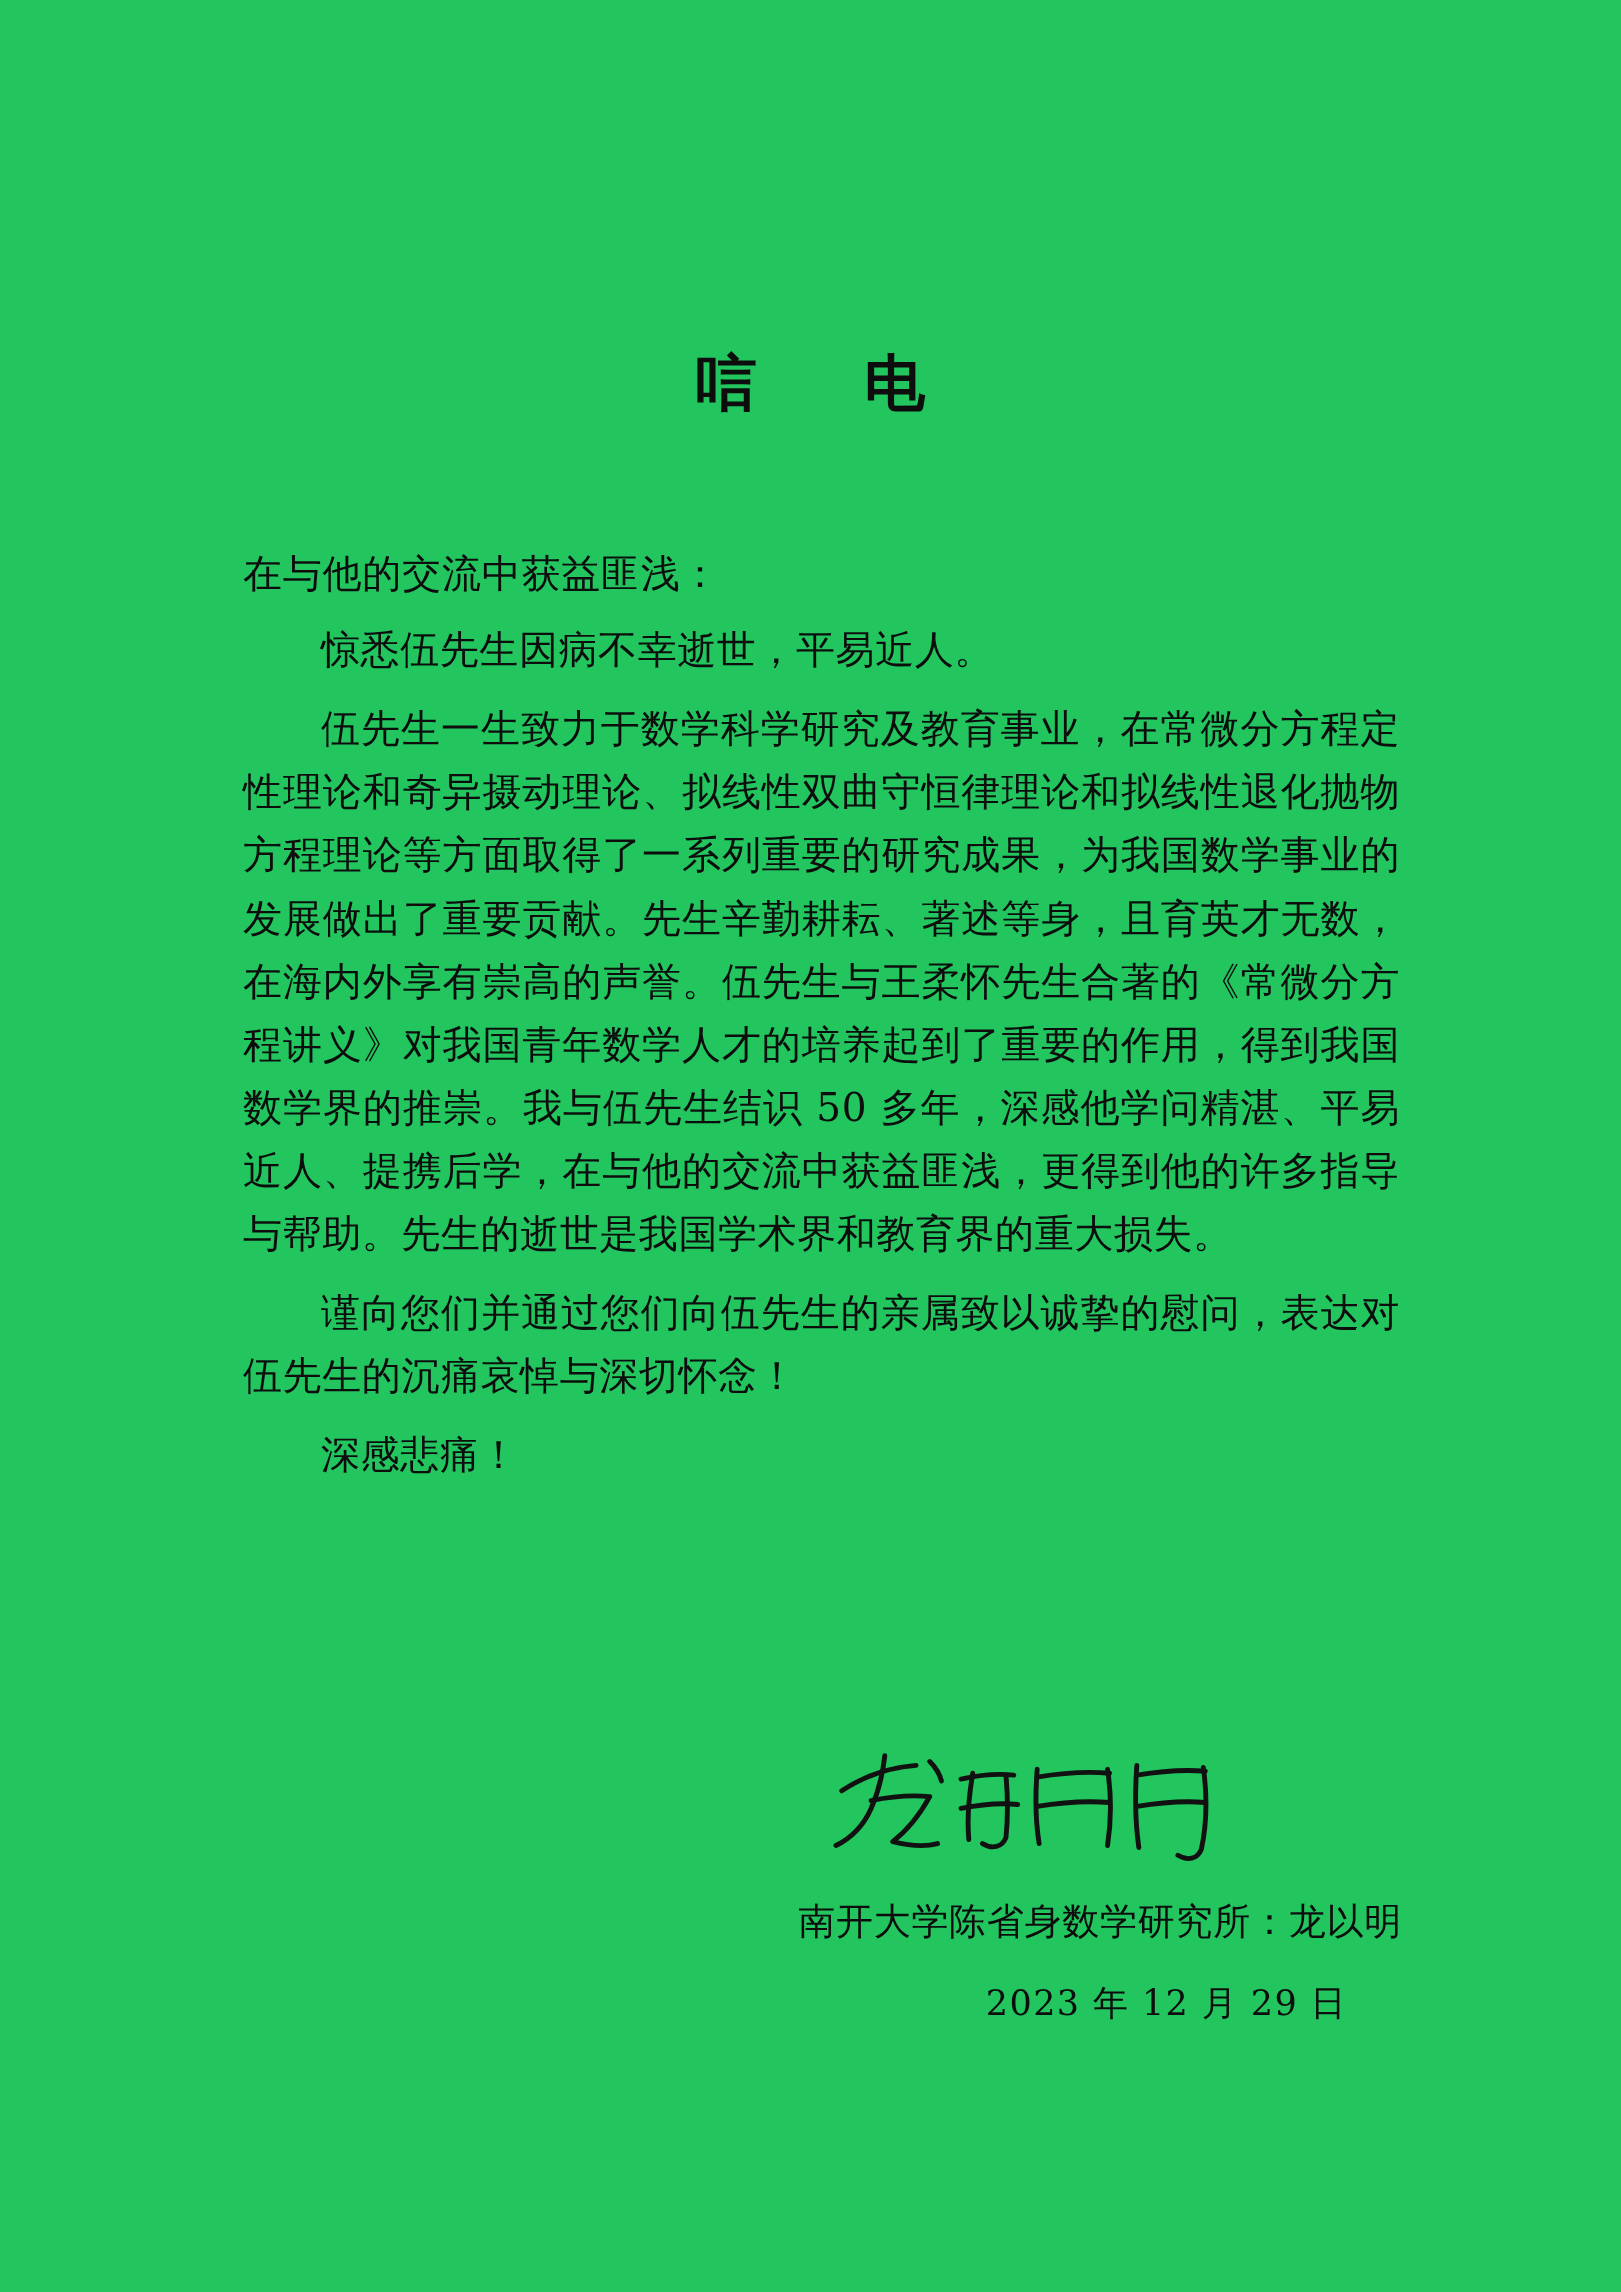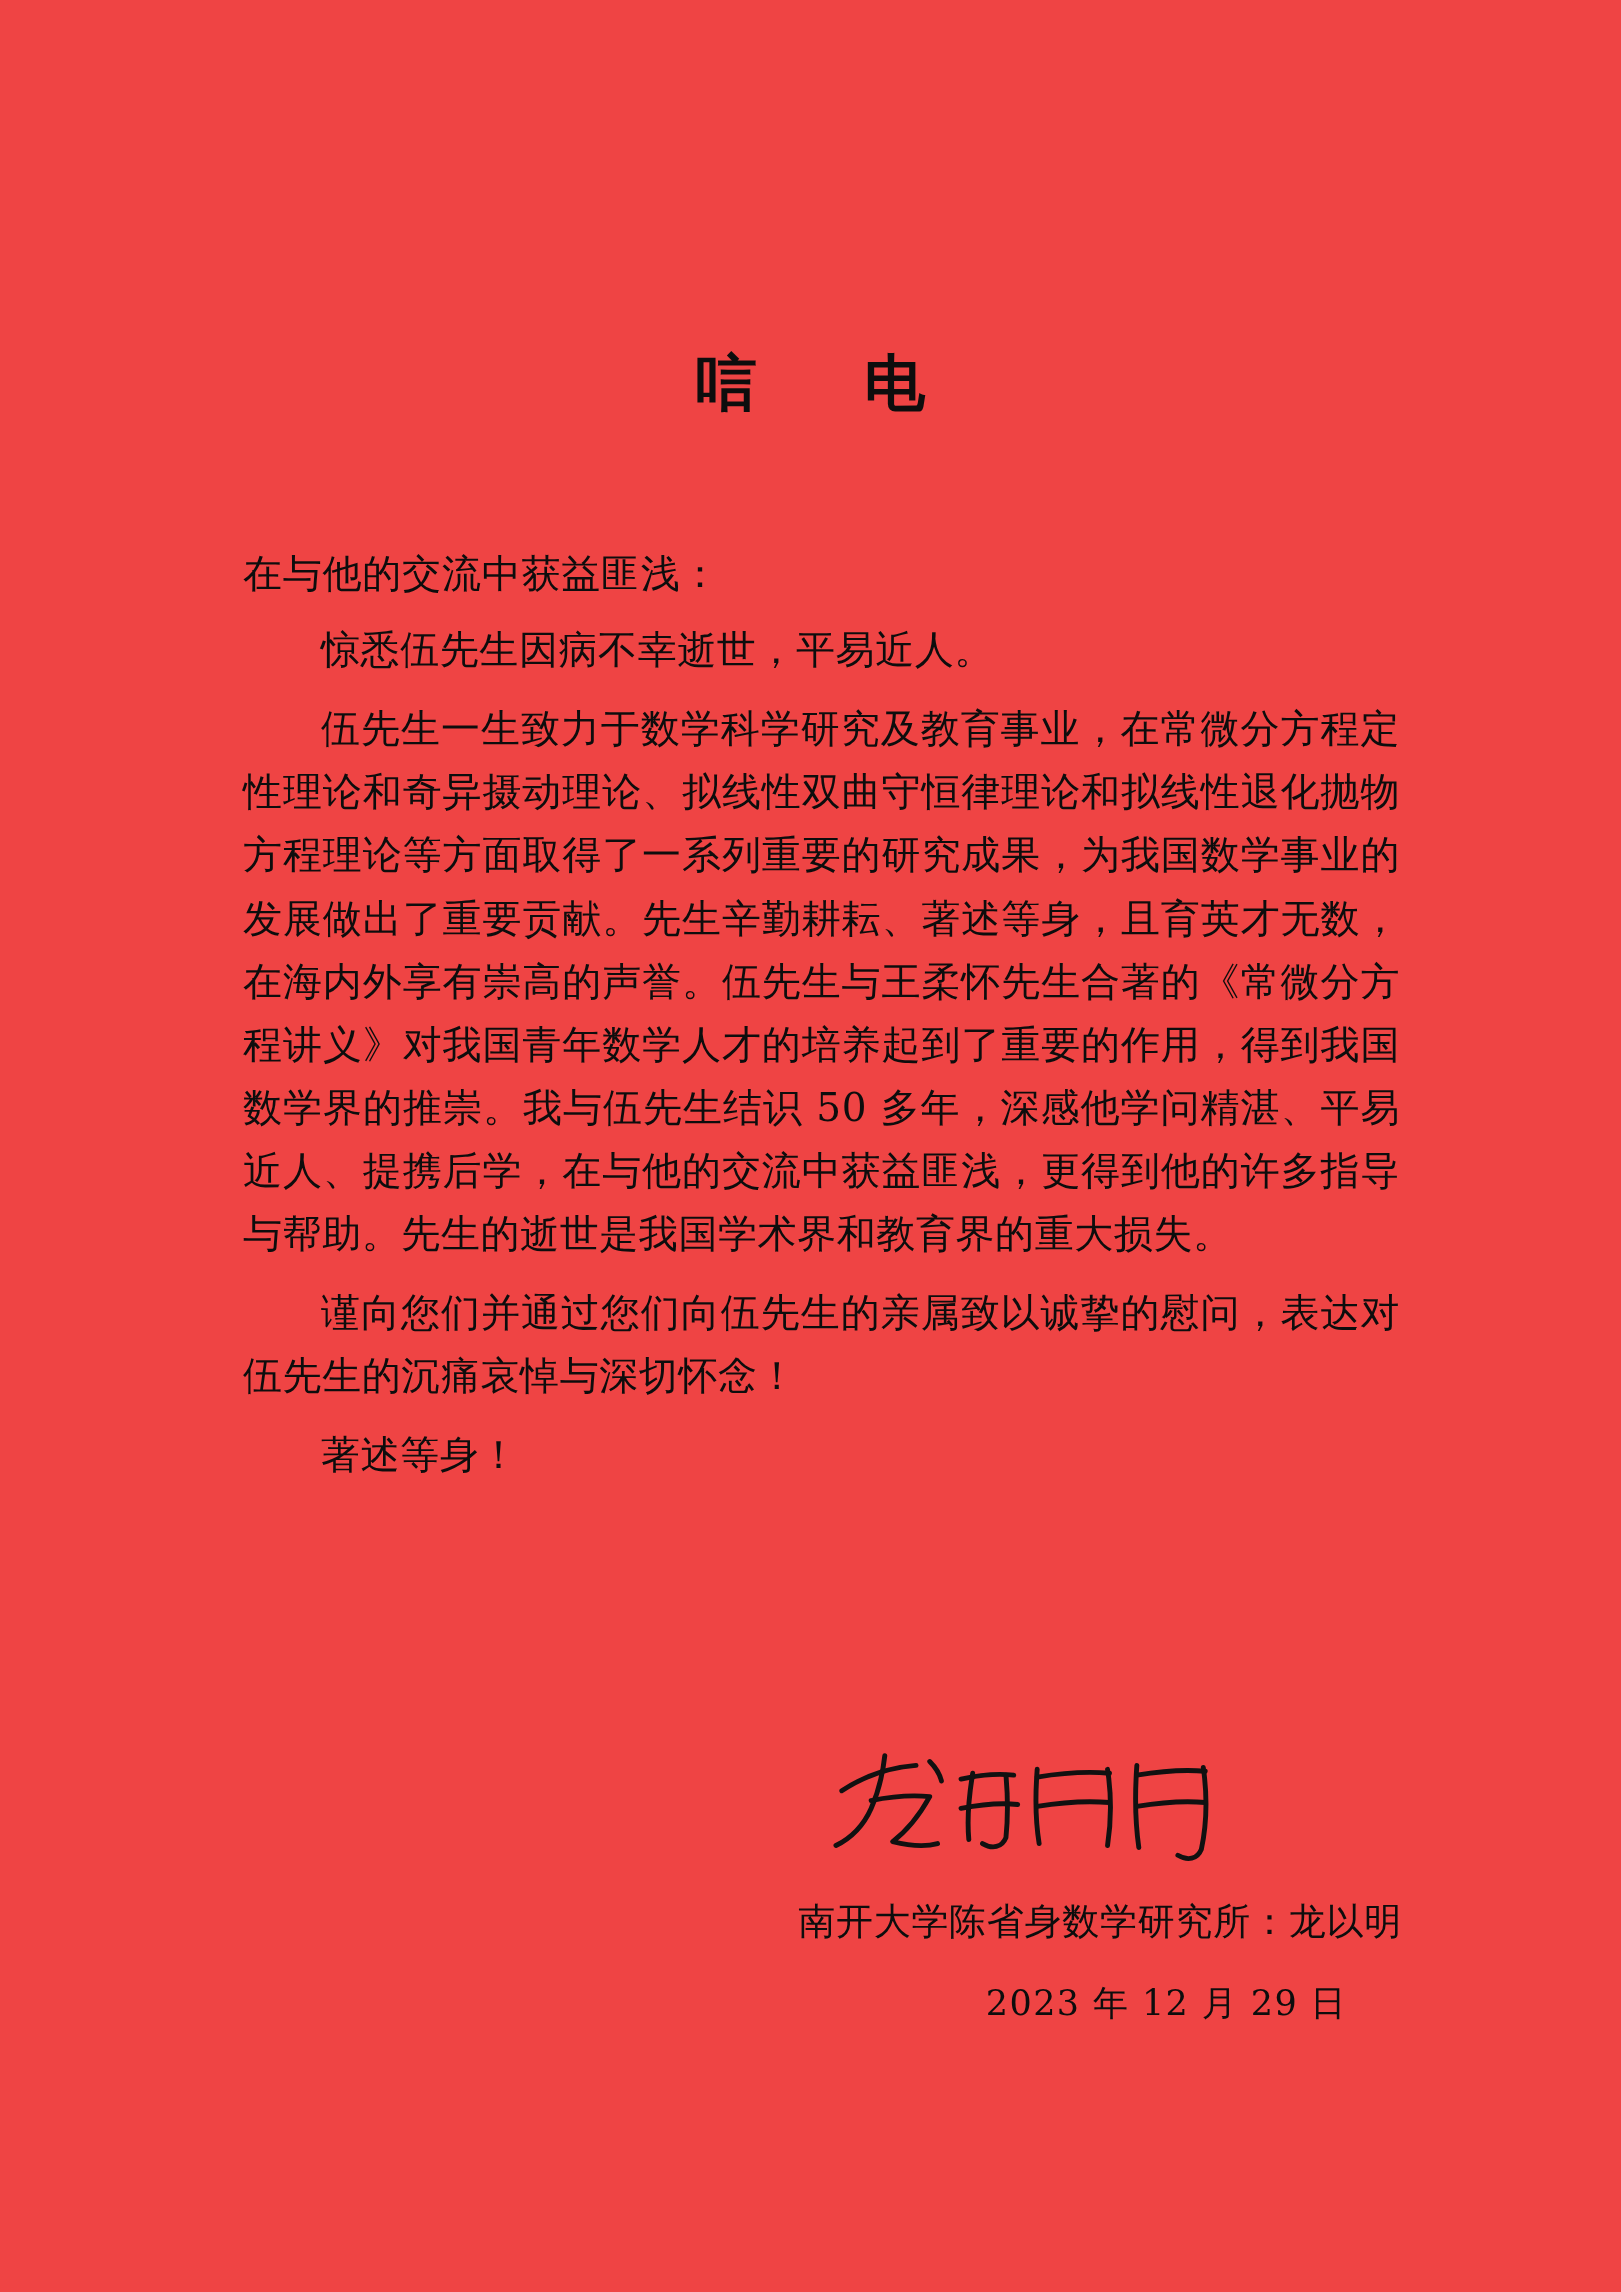--- a/index.html
+++ b/index.html
@@ -14,21 +14,21 @@
     color: #0d0d0d;
     position: relative;
     overflow: hidden;
   }
   .page {
     position: absolute;
     left: 0;
     top: 0;
     width: 1621px;
     height: 2293px;
-    background: #ef4444;
+    background: #22c55e;
   }
   .doc-title {
     position: absolute;
     left: 0;
     top: 343px;
     width: 1621px;
     text-align: center;
     font-size: 61px;
     font-weight: bold;
     letter-spacing: 0.38em;
@@ -98,21 +98,21 @@
 
   <div class="body-block">
     <div class="salutation">在与他的交流中获益匪浅：</div>
 
     <p class="para">惊悉伍先生因病不幸逝世，平易近人。</p>
 
     <p class="para">伍先生一生致力于数学科学研究及教育事业，在常微分方程定性理论和奇异摄动理论、拟线性双曲守恒律理论和拟线性退化抛物方程理论等方面取得了一系列重要的研究成果，为我国数学事业的发展做出了重要贡献。先生辛勤耕耘、著述等身，且育英才无数，在海内外享有崇高的声誉。伍先生与王柔怀先生合著的《常微分方程讲义》对我国青年数学人才的培养起到了重要的作用，得到我国数学界的推崇。我与伍先生结识 50 多年，深感他学问精湛、平易近人、提携后学，在与他的交流中获益匪浅，更得到他的许多指导与帮助。先生的逝世是我国学术界和教育界的重大损失。</p>
 
     <p class="para">谨向您们并通过您们向伍先生的亲属致以诚挚的慰问，表达对伍先生的沉痛哀悼与深切怀念！</p>
 
-    <p class="para short">著述等身！</p>
+    <p class="para short">深感悲痛！</p>
   </div>
 
   <svg class="signature-mark" viewBox="0 0 430 130" aria-hidden="true">
     <g fill="none" stroke="#111111" stroke-width="5" stroke-linecap="round" stroke-linejoin="round">
       <path d="M28,52 C52,36 78,28 104,26"></path>
       <path d="M72,16 C70,34 66,52 58,70 C50,88 38,100 22,108"></path>
       <path d="M58,62 C78,58 98,56 118,58 C108,76 96,92 80,104 C96,108 112,110 126,106"></path>
       <path d="M118,22 C124,28 128,34 130,42"></path>
       <path d="M150,40 C168,36 186,34 204,36"></path>
       <path d="M162,34 C158,58 156,80 158,102"></path>

